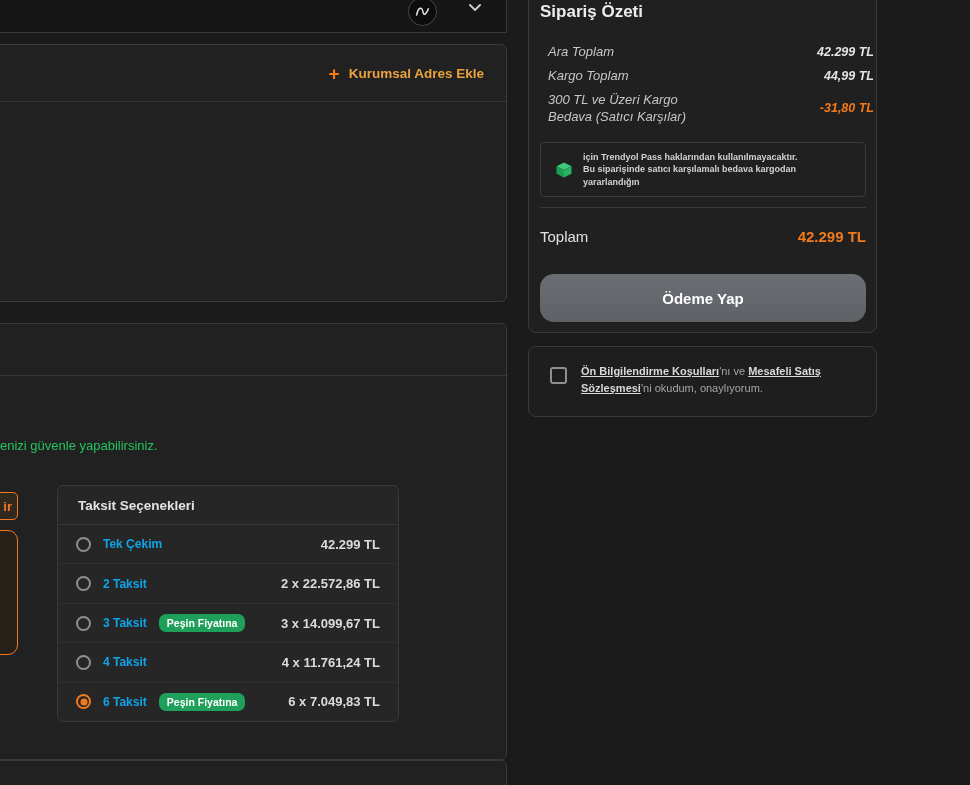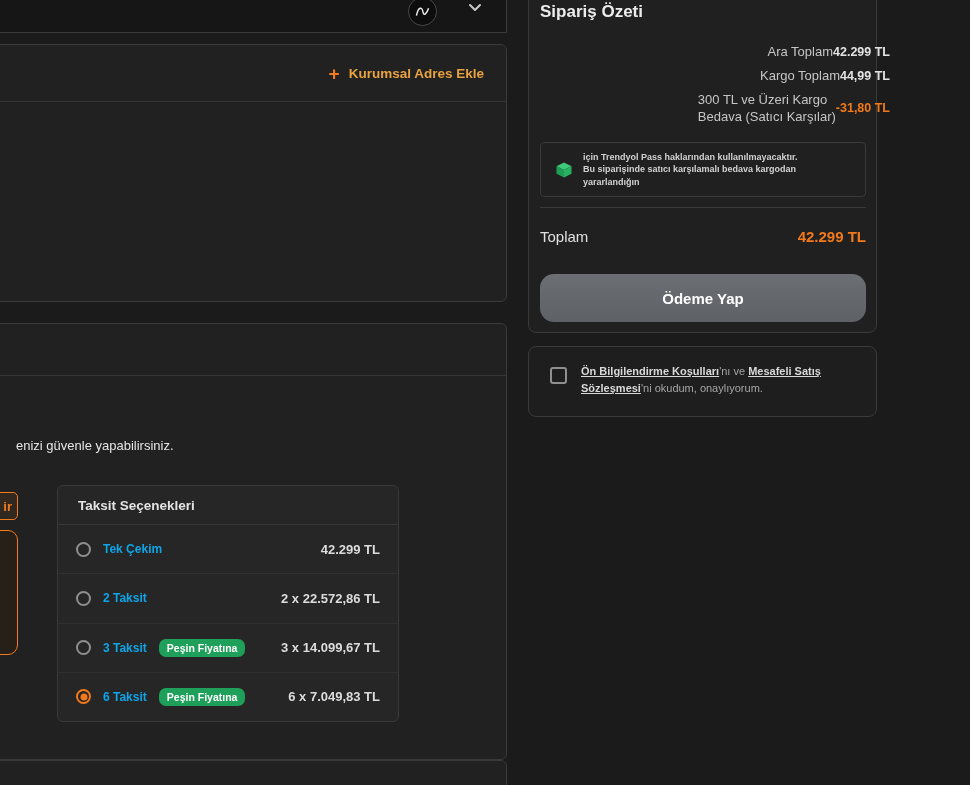--- a/index.html
+++ b/index.html
@@ -19,21 +19,21 @@
   .panel { position:absolute; background:#212121; border:1px solid #3a3a3a; border-radius:6px; }
   .address-panel { left:-24px; top:44px; width:531px; height:258px; }
   .address-head { height:57px; border-bottom:1px solid #353535; display:flex; align-items:center;
                   justify-content:flex-end; padding-right:22px; }
   .add-corp { display:flex; align-items:center; gap:9px; cursor:pointer; text-decoration:none; }
   .add-corp .plus { color:#f27a1a; font-size:19px; font-weight:700; line-height:1; }
   .add-corp .lbl { color:#e9a23f; font-size:13.5px; font-weight:700; }
 
   .payment-panel { left:-24px; top:323px; width:531px; height:437px; }
   .payment-head { height:52px; border-bottom:1px solid #353535; }
-  .secure-text { position:absolute; left:16px; top:438px; font-size:13px; color:#e5e5e5; }
+  .secure-text { position:absolute; left:0px; top:438px; font-size:13px; color:#22c55e; }
 
   .side-chip { position:absolute; left:-72px; top:492px; width:90px; height:28px;
                border:1px solid #f27a1a; border-radius:5px; background:rgba(242,122,26,0.08);
                color:#f27a1a; font-size:13px; font-weight:700; display:flex; align-items:center;
                justify-content:flex-end; padding-right:5px; cursor:pointer; }
   .card-outline { position:absolute; left:-62px; top:530px; width:80px; height:125px;
                   border:1px solid #f27a1a; border-radius:10px; background:#262019; cursor:pointer; }
 
   
   .installments { position:absolute; left:57px; top:485px; width:342px; height:237px;
@@ -53,21 +53,21 @@
            padding:3px 8px; border-radius:7px; white-space:nowrap; }
   .badge:empty { display:none; }
   .inst-amount { margin-left:auto; color:#dcdcdc; font-size:13px; font-weight:700; }
 
   .bottom-panel { left:-24px; top:760px; width:531px; height:60px; }
 
   
   .summary-card { position:absolute; left:528px; top:-12px; width:349px; height:345px;
                   background:#202020; border:1px solid #3a3a3a; border-radius:8px; }
   .summary-title { position:absolute; left:540px; top:2px; font-size:17px; font-weight:700; color:#ececec; }
-  .srow { position:absolute; left:564px; width:326px; display:flex; justify-content:flex-end; align-items:center; }
+  .srow { position:absolute; left:548px; width:326px; display:flex; justify-content:space-between; align-items:center;font-style:italic; }
   .srow .lab { color:#c6c6c6; font-size:13px; }
   .srow .val { color:#e3e3e3; font-size:12.5px; font-weight:700; }
   .row1 { top:44px; } .row2 { top:68px; } .row3 { top:91px; }
   .lab2 { color:#c6c6c6; font-size:13px; line-height:17px; }
   .orange { color:#f27a1a !important; }
 
   .info-box { position:absolute; left:540px; top:142px; width:326px; height:55px;
               border:1px solid #3a3a3a; border-radius:4px; display:flex; align-items:center;
               gap:10px; padding:0 10px 0 14px; overflow:hidden; }
   .info-icon { flex:none; width:18px; height:18px; }
@@ -147,20 +147,26 @@
       <span class="inst-amount">2 x 22.572,86 TL</span>
     </div>
 
     <div class="inst-row">
       <span class="radio"></span>
       <span class="inst-label">3 Taksit</span>
       <span class="badge">Peşin Fiyatına</span>
       <span class="inst-amount">3 x 14.099,67 TL</span>
     </div>
 
+    <div class="inst-row">
+      <span class="radio"></span>
+      <span class="inst-label">4 Taksit</span>
+
+      <span class="inst-amount">4 x 11.761,24 TL</span>
+    </div>
 
     <div class="inst-row">
       <span class="radio selected"></span>
       <span class="inst-label">6 Taksit</span>
       <span class="badge">Peşin Fiyatına</span>
       <span class="inst-amount">6 x 7.049,83 TL</span>
     </div>
   </div>
 
   <section class="panel bottom-panel"></section>

